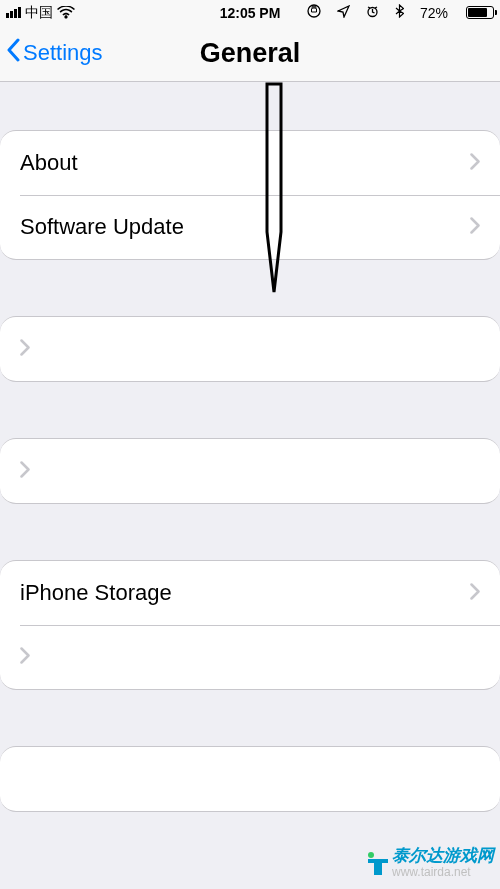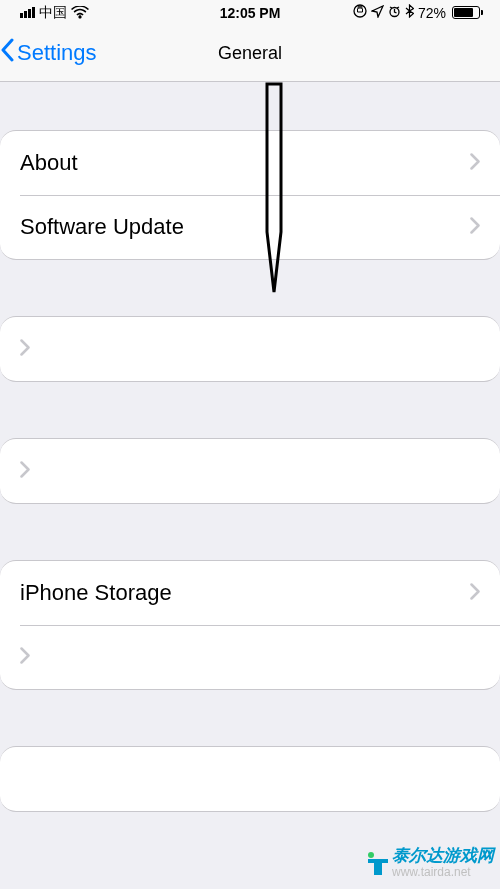--- a/index.html
+++ b/index.html
@@ -10,27 +10,27 @@
       background: #efeff4;
       position: relative;
       overflow: hidden;
     }
     .status-bar {
       height: 25px;
       background: #f8f8f8;
       display: flex;
       align-items: center;
       justify-content: space-between;
-      padding: 0 20px;
+      padding: 0 6px;
       font-size: 14px;
       font-weight: 500;
     }
     .status-left { display: flex; align-items: center; gap: 4px; }
     .status-center { position: absolute; left: 50%; transform: translateX(-50%); font-weight: 600; }
-    .status-right { display: flex; align-items: center; gap: 4px; }
+    .status-right { display: flex; align-items: center; gap: 16px; }
     .signal-bars { display: flex; align-items: flex-end; gap: 1px; }
     .bar { width: 3px; background: #000; }
     .bar:nth-child(1) { height: 5px; }
     .bar:nth-child(2) { height: 7px; }
     .bar:nth-child(3) { height: 9px; }
     .bar:nth-child(4) { height: 11px; }
     .wifi-icon svg { display: block; }
     .battery {
       width: 28px; height: 13px;
       border: 1.5px solid #000; border-radius: 3px;
@@ -48,26 +48,27 @@
       background: #f8f8f8;
       border-bottom: 1px solid #c8c7cc;
       display: flex;
       align-items: center;
       position: relative;
     }
     .back-button {
       display: flex; align-items: center;
       color: #007aff;
       font-size: 22px;
+      padding-left: 6px;
       cursor: pointer;
     }
     .back-chevron { margin-right: 2px; }
     .nav-title {
       position: absolute; left: 50%; transform: translateX(-50%);
-      font-size: 18px; font-weight: 400;
+      font-size: 27px; font-weight: 700;
     }
     
     .content { overflow-y: auto; height: calc(889px - 82px); }
     .group-spacer { height: 48px; }
     .group-spacer.tall { height: 56px; }
     .group {
       background: #fff;
       border-top: 1px solid #c8c7cc;
       border-bottom: 1px solid #c8c7cc;
       border-radius: 16px;

